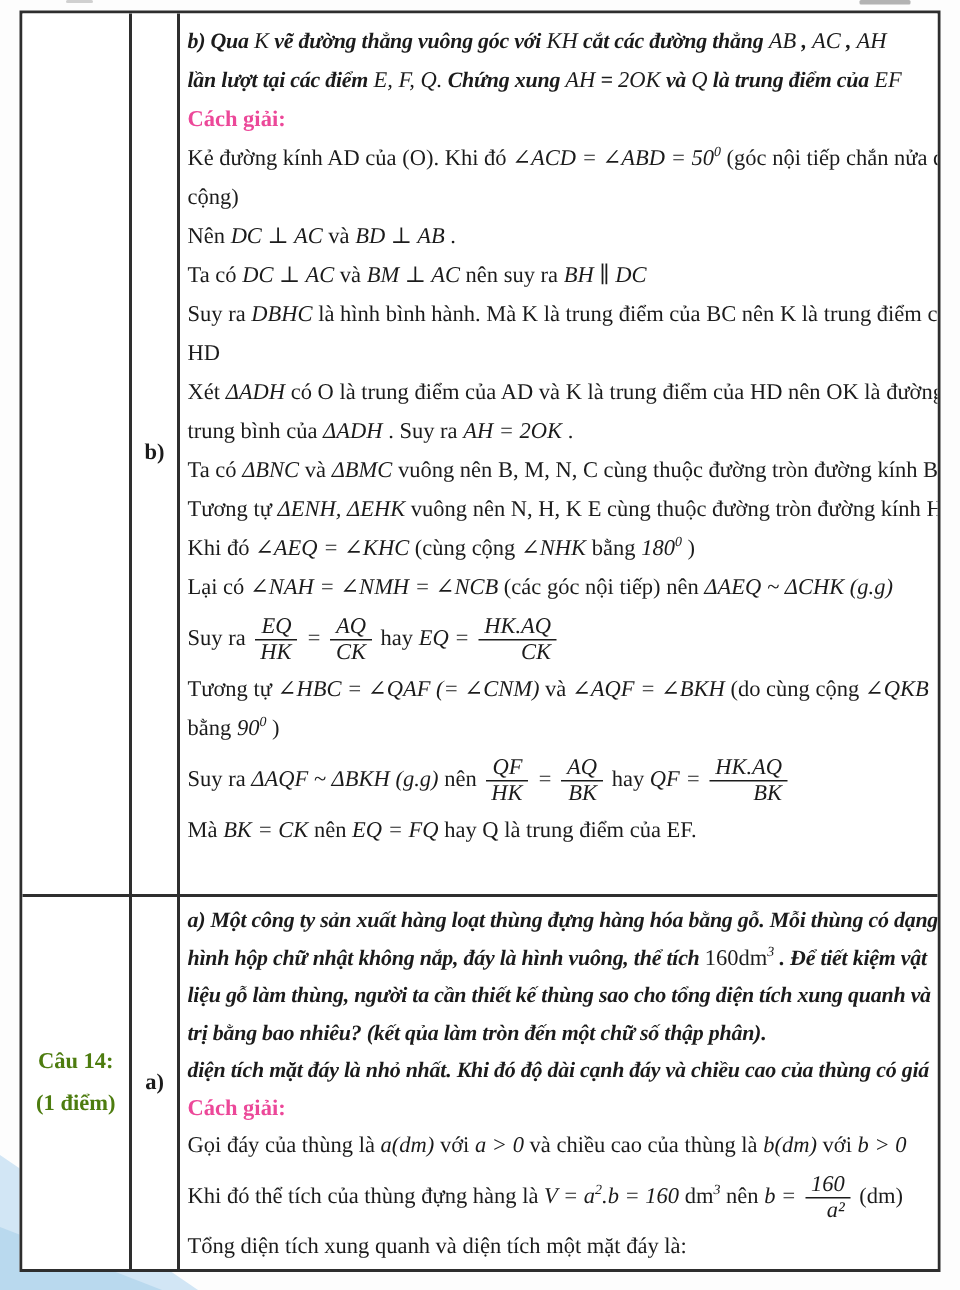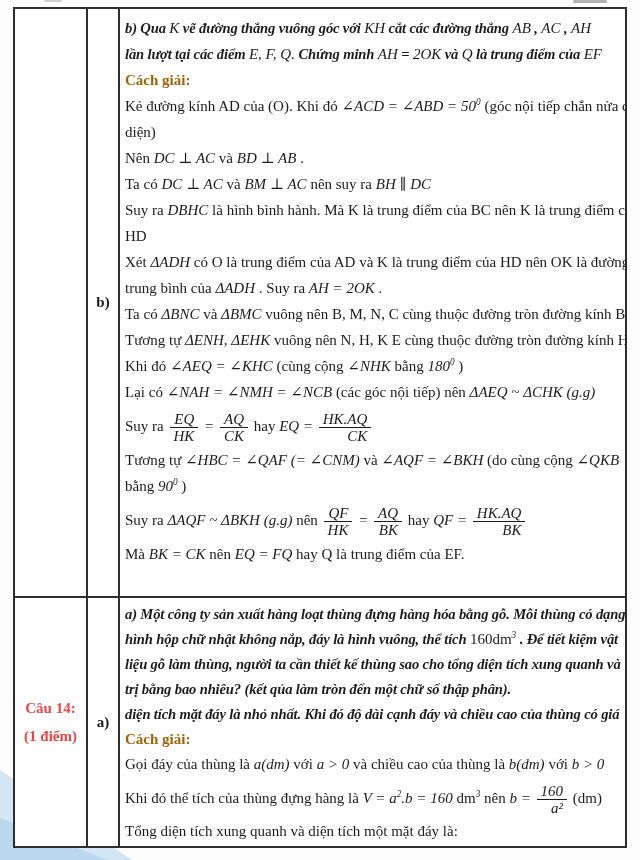--- a/index.html
+++ b/index.html
@@ -20,31 +20,31 @@
   .sheet{
     position:absolute;left:13px;top:7px;width:614px;height:841px;
     box-sizing:border-box;border:2px solid #2e2e2e;background:#fff;
     display:grid;grid-template-columns:73px 32px 1fr;grid-template-rows:589px 1fr;
   }
   .cell{box-sizing:border-box;background:#fff;}
   .bR{border-right:2px solid #2e2e2e;}
   .bB{border-bottom:2px solid #2e2e2e;}
   .labcell{display:flex;flex-direction:column;align-items:center;justify-content:center;}
   .partlab{font-weight:bold;font-size:15px;}
-  .qlab{color:#ef4444;font-weight:bold;font-size:15px;line-height:28px;text-align:center;}
+  .qlab{color:#4d7c0f;font-weight:bold;font-size:15px;line-height:28px;text-align:center;}
   .content{padding:6px 3px 0 5px;overflow:hidden;}
   .content.r2{padding-top:4px;}
   
   .cline{height:26px;line-height:26px;white-space:nowrap;}
   .r2 .cline{height:25px;line-height:25px;}
   .cline.tall{height:42px;line-height:42px;}
   .k-t{}
   .k-m{font-style:italic;}
   .k-bi{font-weight:bold;font-style:italic;font-size:14.6px;letter-spacing:-0.15px;}
-  .k-r{color:#a16207;font-weight:bold;}
+  .k-r{color:#ec4899;font-weight:bold;}
   sup{font-size:.62em;font-style:italic;line-height:0;}
   .frac{display:inline-block;vertical-align:middle;text-align:right;
         font-style:italic;line-height:1.08;margin:0 2px;}
   .fn{display:block;border-bottom:1.4px solid #1b1b1b;padding:0 4px;}
   .fd{display:block;padding:0 4px;}
 </style>
 </head>
 <body>
 
 <div class="wm wm1"></div>
@@ -54,24 +54,24 @@
 <div class="art art2"></div>
 
 <div class="sheet">
 
   <div class="cell bR bB labcell"></div>
   <div class="cell bR bB labcell">
     <span class="partlab">b)</span>
   </div>
   <div class="cell bB content">
       <div class="cline"><span class="k-bi">b) Qua </span><span class="k-m">K</span><span class="k-bi"> vẽ đường thẳng vuông góc với </span><span class="k-m">KH</span><span class="k-bi"> cắt các đường thẳng </span><span class="k-m">AB</span><span class="k-bi"> , </span><span class="k-m">AC</span><span class="k-bi"> , </span><span class="k-m">AH</span></div>
-      <div class="cline"><span class="k-bi">lần lượt tại các điểm </span><span class="k-m">E, F, Q.</span><span class="k-bi"> Chứng minh </span><span class="k-m">AH</span><span class="k-bi"> = </span><span class="k-m">2OK</span><span class="k-bi"> và </span><span class="k-m">Q</span><span class="k-bi"> là trung điểm của </span><span class="k-m">EF</span></div>
+      <div class="cline"><span class="k-bi">lần lượt tại các điểm </span><span class="k-m">E, F, Q.</span><span class="k-bi"> Chứng xung </span><span class="k-m">AH</span><span class="k-bi"> = </span><span class="k-m">2OK</span><span class="k-bi"> và </span><span class="k-m">Q</span><span class="k-bi"> là trung điểm của </span><span class="k-m">EF</span></div>
       <div class="cline"><span class="k-r">Cách giải:</span></div>
       <div class="cline"><span class="k-t">Kẻ đường kính AD của (O). Khi đó </span><span class="k-m">∠ACD = ∠ABD = 50</span><sup>0</sup><span class="k-t"> (góc nội tiếp chắn nửa đường</span></div>
-      <div class="cline"><span class="k-t">diện)</span></div>
+      <div class="cline"><span class="k-t">cộng)</span></div>
       <div class="cline"><span class="k-t">Nên </span><span class="k-m">DC ⊥ AC</span><span class="k-t"> và </span><span class="k-m">BD ⊥ AB</span><span class="k-t"> .</span></div>
       <div class="cline"><span class="k-t">Ta có </span><span class="k-m">DC ⊥ AC</span><span class="k-t"> và </span><span class="k-m">BM ⊥ AC</span><span class="k-t"> nên suy ra </span><span class="k-m">BH ∥ DC</span></div>
       <div class="cline"><span class="k-t">Suy ra </span><span class="k-m">DBHC</span><span class="k-t"> là hình bình hành. Mà K là trung điểm của BC nên K là trung điểm của</span></div>
       <div class="cline"><span class="k-t">HD</span></div>
       <div class="cline"><span class="k-t">Xét </span><span class="k-m">ΔADH</span><span class="k-t"> có O là trung điểm của AD và K là trung điểm của HD nên OK là đường</span></div>
       <div class="cline"><span class="k-t">trung bình của </span><span class="k-m">ΔADH</span><span class="k-t"> . Suy ra </span><span class="k-m">AH = 2OK</span><span class="k-t"> .</span></div>
       <div class="cline"><span class="k-t">Ta có </span><span class="k-m">ΔBNC</span><span class="k-t"> và </span><span class="k-m">ΔBMC</span><span class="k-t"> vuông nên B, M, N, C cùng thuộc đường tròn đường kính BC</span></div>
       <div class="cline"><span class="k-t">Tương tự </span><span class="k-m">ΔENH, ΔEHK</span><span class="k-t"> vuông nên N, H, K E cùng thuộc đường tròn đường kính HE</span></div>
       <div class="cline"><span class="k-t">Khi đó </span><span class="k-m">∠AEQ = ∠KHC</span><span class="k-t"> (cùng cộng </span><span class="k-m">∠NHK</span><span class="k-t"> bằng </span><span class="k-m">180</span><sup>0</sup><span class="k-t"> )</span></div>
       <div class="cline"><span class="k-t">Lại có </span><span class="k-m">∠NAH = ∠NMH = ∠NCB</span><span class="k-t"> (các góc nội tiếp) nên </span><span class="k-m">ΔAEQ ~ ΔCHK (g.g)</span></div>

